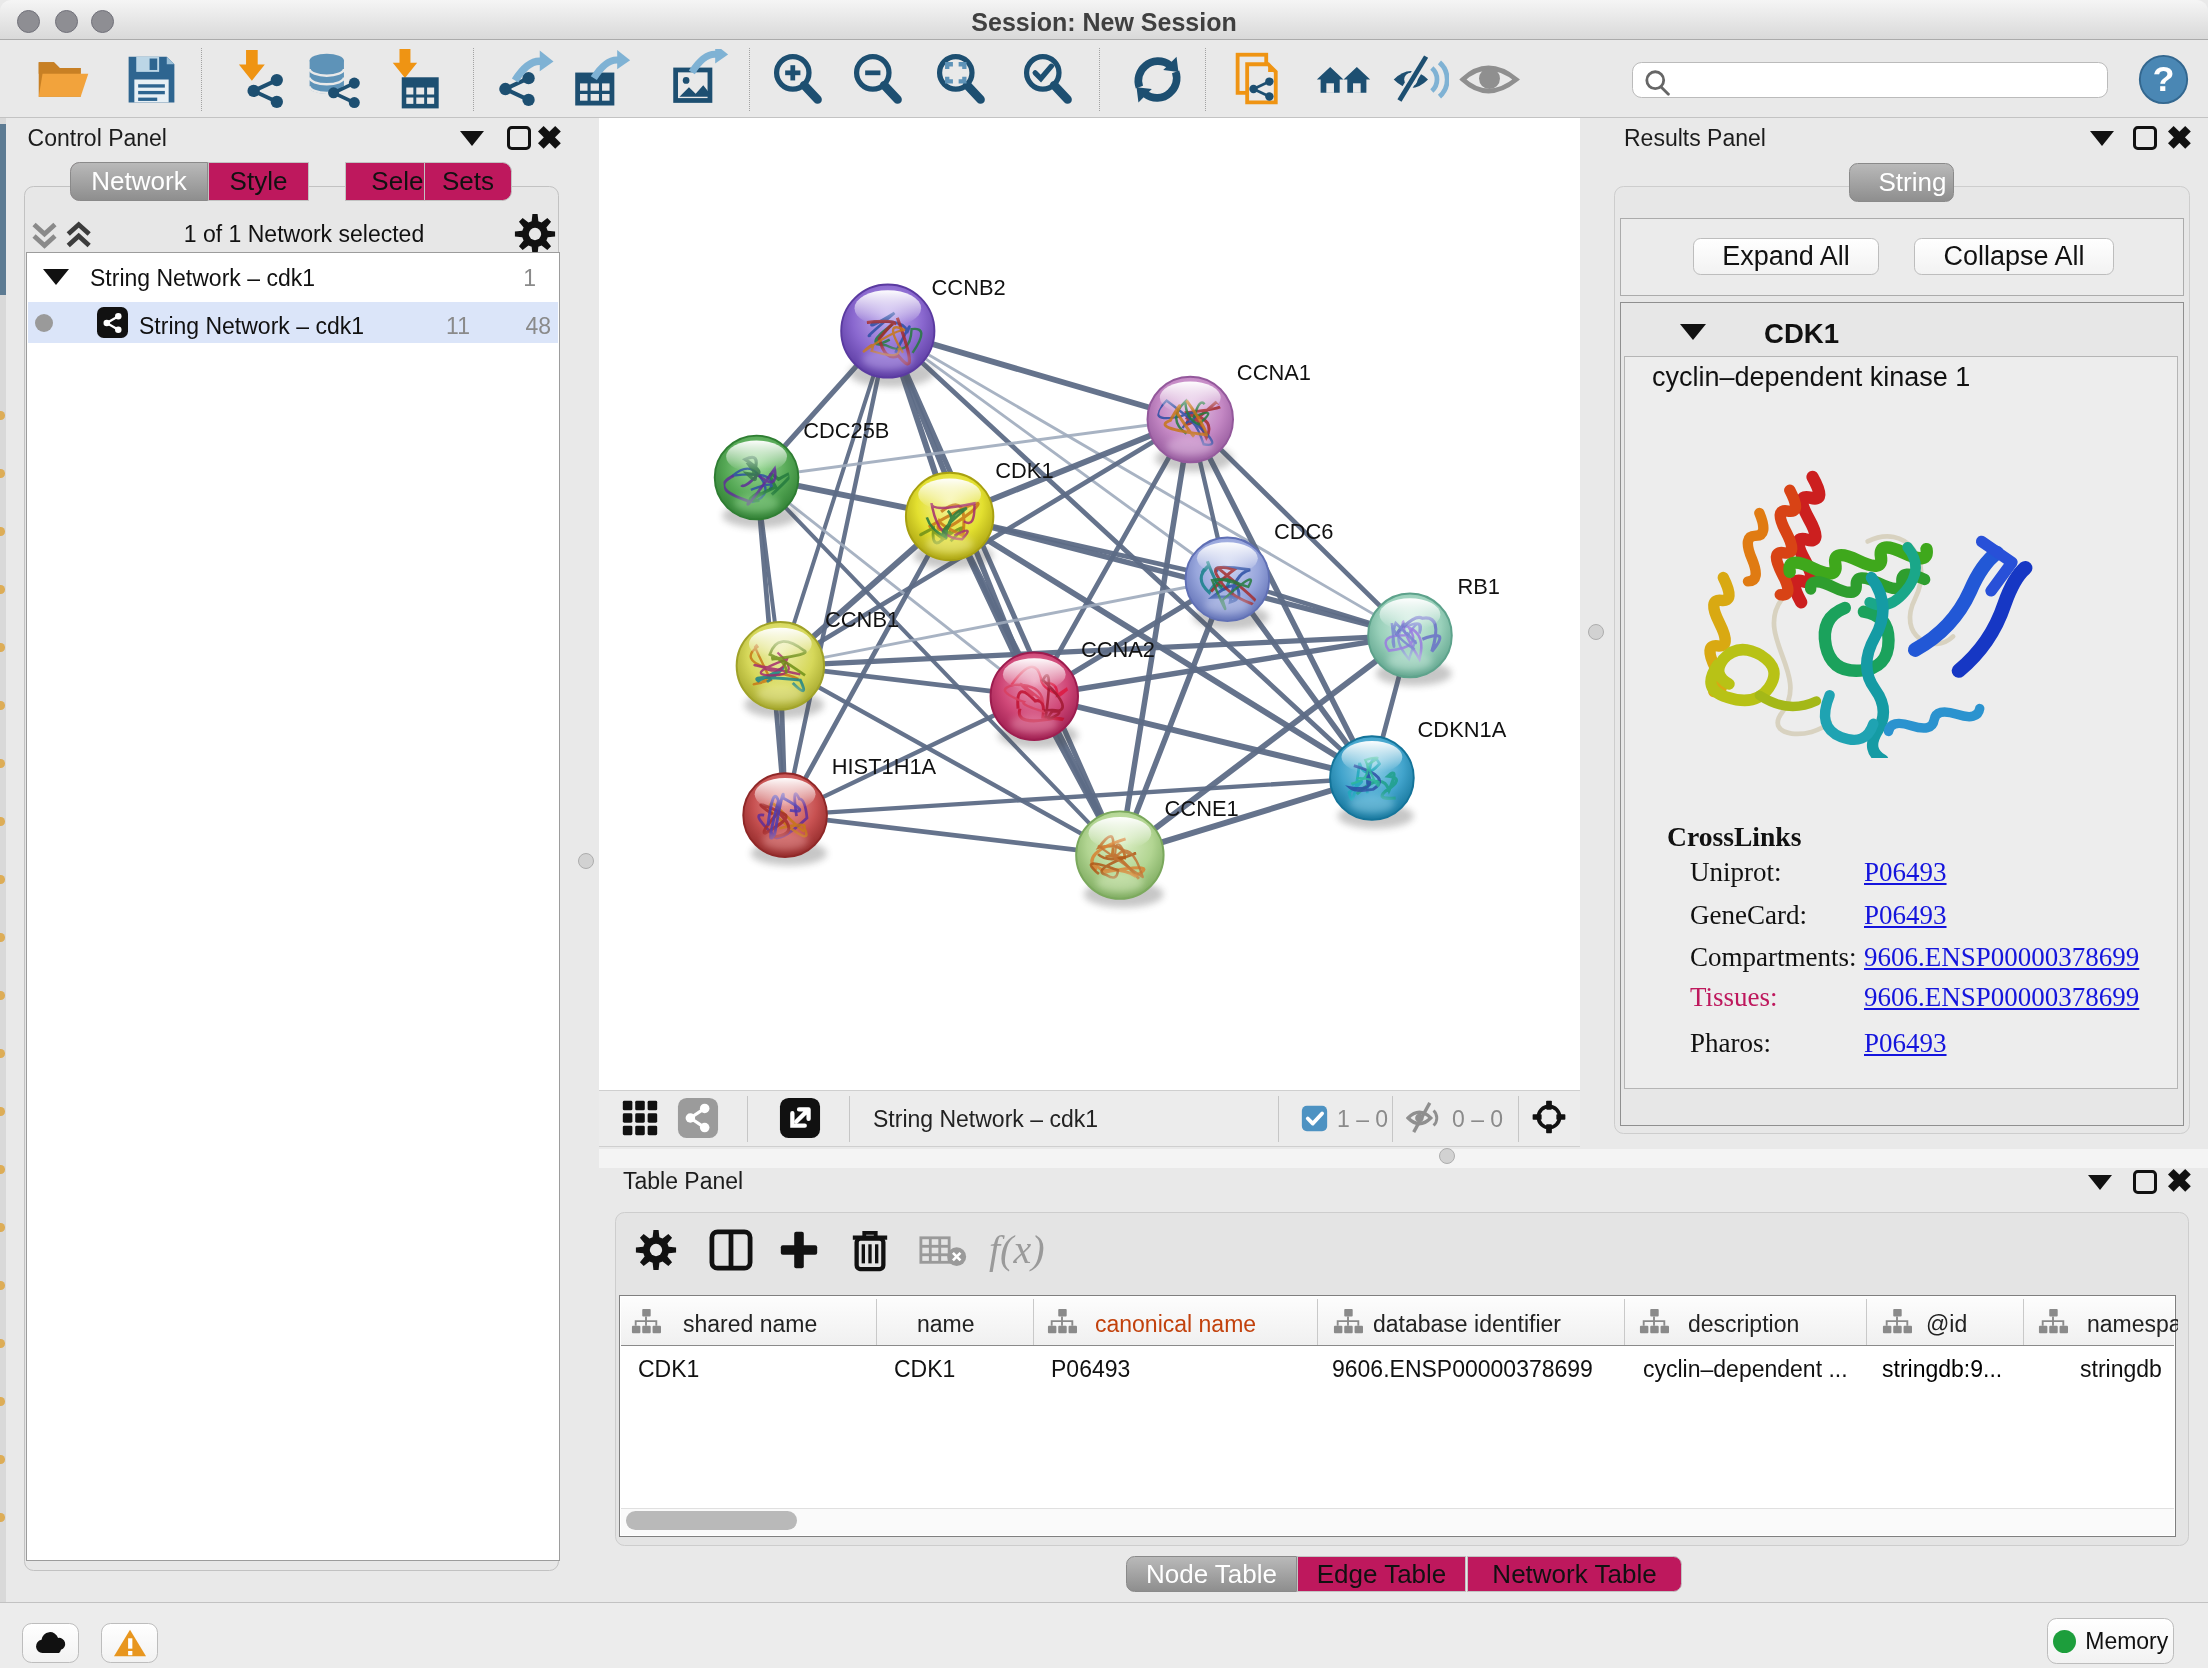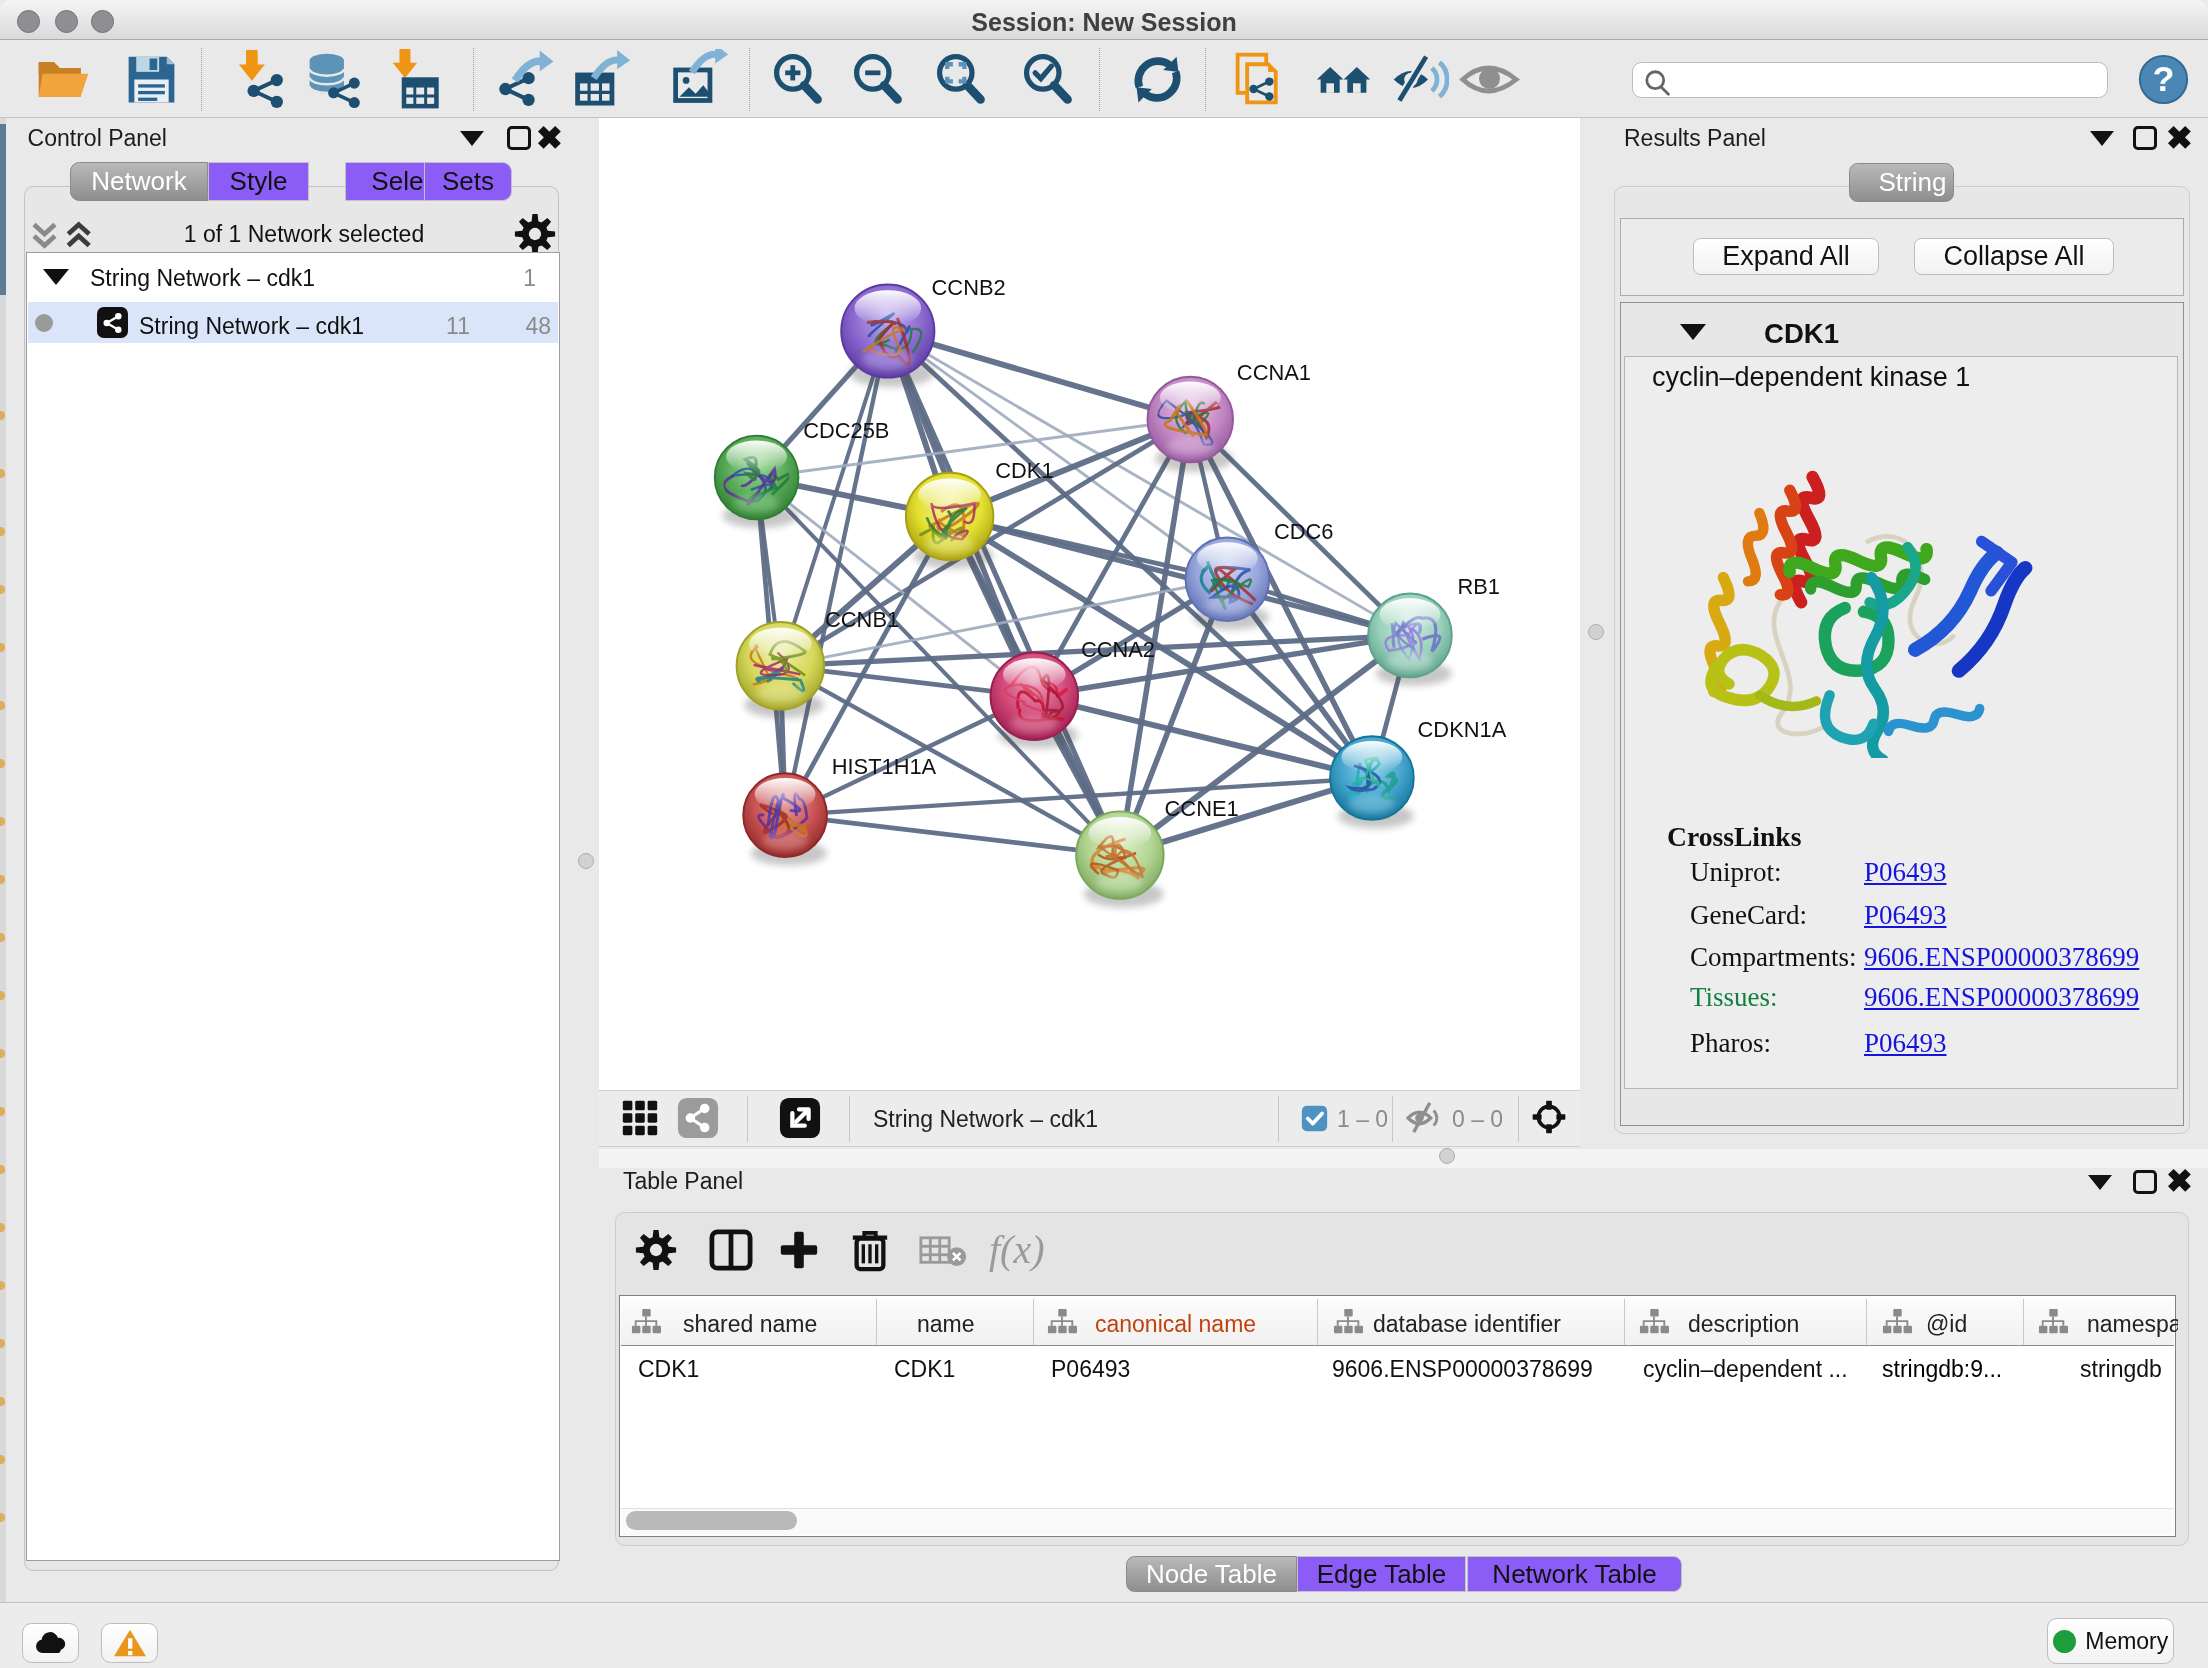--- a/index.html
+++ b/index.html
@@ -8,21 +8,21 @@
 .titlebar{left:0;top:0;width:2208px;height:40px;background:linear-gradient(#f5f5f5,#d9d9d9);border-bottom:1px solid #ababab;border-radius:11.4px 11.4px 0 0;}
 .tl{border-radius:50%;width:23px;height:23px;top:9.5px;background:#8e8e93;border:1px solid #71717a;}
 .title{width:100%;text-align:center;top:7.6px;font-size:25px;font-weight:bold;color:#404040;}
 .toolbar{left:0;top:41px;width:2208px;height:77px;background:#e9e9e9;border-bottom:1px solid #c3c3c3;}
 .vsep{top:48px;height:63px;width:0;border-left:1.9px dotted #a2a2a2;}
 .search{left:1632px;top:62px;width:476px;height:36px;background:#fff;border:1.9px solid #bbb;border-radius:9.5px;}
 .panel-title{font-size:23px;color:#1c1c1c;}
 .ctl-tri{width:0;height:0;border-left:12.4px solid transparent;border-right:12.4px solid transparent;border-top:15px solid #111;}
 .ctl-sq{width:24px;height:24px;border:3.8px solid #111;border-radius:4.8px;}
 .xmark{font-size:32px;font-weight:bold;color:#111;line-height:28.5px;}
-.tab{height:39px;font-size:26px;color:#111;background:#8b5cf6;border:1px solid #c2c2c2;display:flex;align-items:center;justify-content:center;}
+.tab{height:39px;font-size:26px;color:#111;background:#be185d;border:1px solid #c2c2c2;display:flex;align-items:center;justify-content:center;}
 .tabsel{background:linear-gradient(#b9b9b9,#8e8e8e);color:#fff;border-color:#8a8a8a;}
 .whitebox{background:#fff;border:1.9px solid #9c9c9c;}
 .graytext{color:#8a8a8a;}
 .btn{background:linear-gradient(#ffffff,#f2f2f2);border:1.9px solid #bdbdbd;border-radius:9.5px;display:flex;align-items:center;justify-content:center;font-size:27px;color:#111;}
 .serif{font-family:"Liberation Serif",serif;}
 a.lnk{color:#1414dd;text-decoration:underline;}
 </style></head>
 <body>
 
 <div class="abs" style="left:0;top:118px;width:5.7px;height:1550px;background:#d9d9d9;"></div>
@@ -660,21 +660,21 @@
       <path d="M330,90 l32,22 l-22,30" stroke="#2850d8" stroke-width="12"></path>
     </g>
   </svg>
 <div class="abs serif" style="left:1667px;top:821px;font-size:27.6px;font-weight:bold;color:#111;">CrossLinks</div>
 <div class="abs serif" style="left:1690px;top:857px;font-size:27px;color:#111;">Uniprot:</div>
 <div class="abs serif" style="left:1864px;top:857px;font-size:27px;"><a class="lnk">P06493</a></div>
 <div class="abs serif" style="left:1690px;top:900px;font-size:27px;color:#111;">GeneCard:</div>
 <div class="abs serif" style="left:1864px;top:900px;font-size:27px;"><a class="lnk">P06493</a></div>
 <div class="abs serif" style="left:1690px;top:942px;font-size:27px;color:#111;">Compartments:</div>
 <div class="abs serif" style="left:1864px;top:942px;font-size:27px;"><a class="lnk">9606.ENSP00000378699</a></div>
-<div class="abs serif" style="left:1690px;top:982px;font-size:27px;color:#15803d;">Tissues:</div>
+<div class="abs serif" style="left:1690px;top:982px;font-size:27px;color:#be185d;">Tissues:</div>
 <div class="abs serif" style="left:1864px;top:982px;font-size:27px;"><a class="lnk">9606.ENSP00000378699</a></div>
 <div class="abs serif" style="left:1690px;top:1028px;font-size:27px;color:#111;">Pharos:</div>
 <div class="abs serif" style="left:1864px;top:1028px;font-size:27px;"><a class="lnk">P06493</a></div>
 
 <div class="abs panel-title" style="left:623px;top:1168px;">Table Panel</div>
 <div class="abs ctl-tri" style="left:2088px;top:1175px;"></div>
 <div class="abs ctl-sq" style="left:2133px;top:1170px;"></div>
 <div class="abs xmark" style="left:2166px;top:1167px;">✖</div>
 <div class="abs" style="left:615px;top:1212px;width:1574px;height:334px;border:1px solid #cdcdcd;border-radius:9.5px;background:#e4e4e4;"></div>
 <svg class="abs" style="left:634px;top:1228px;" width="44" height="44" viewBox="0 0 46 46">

